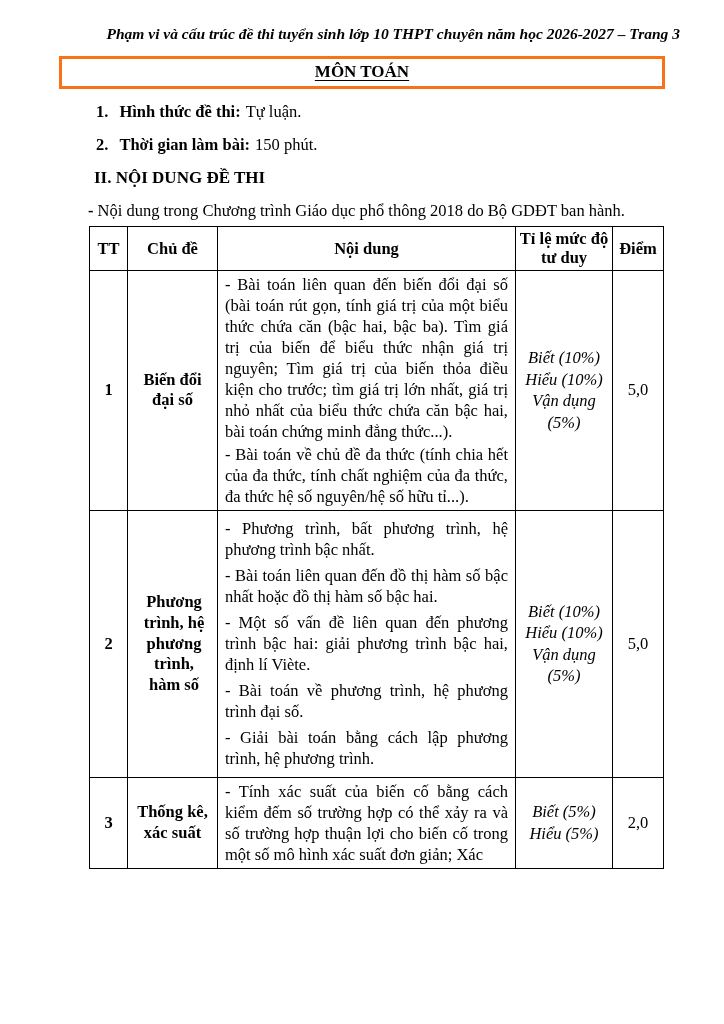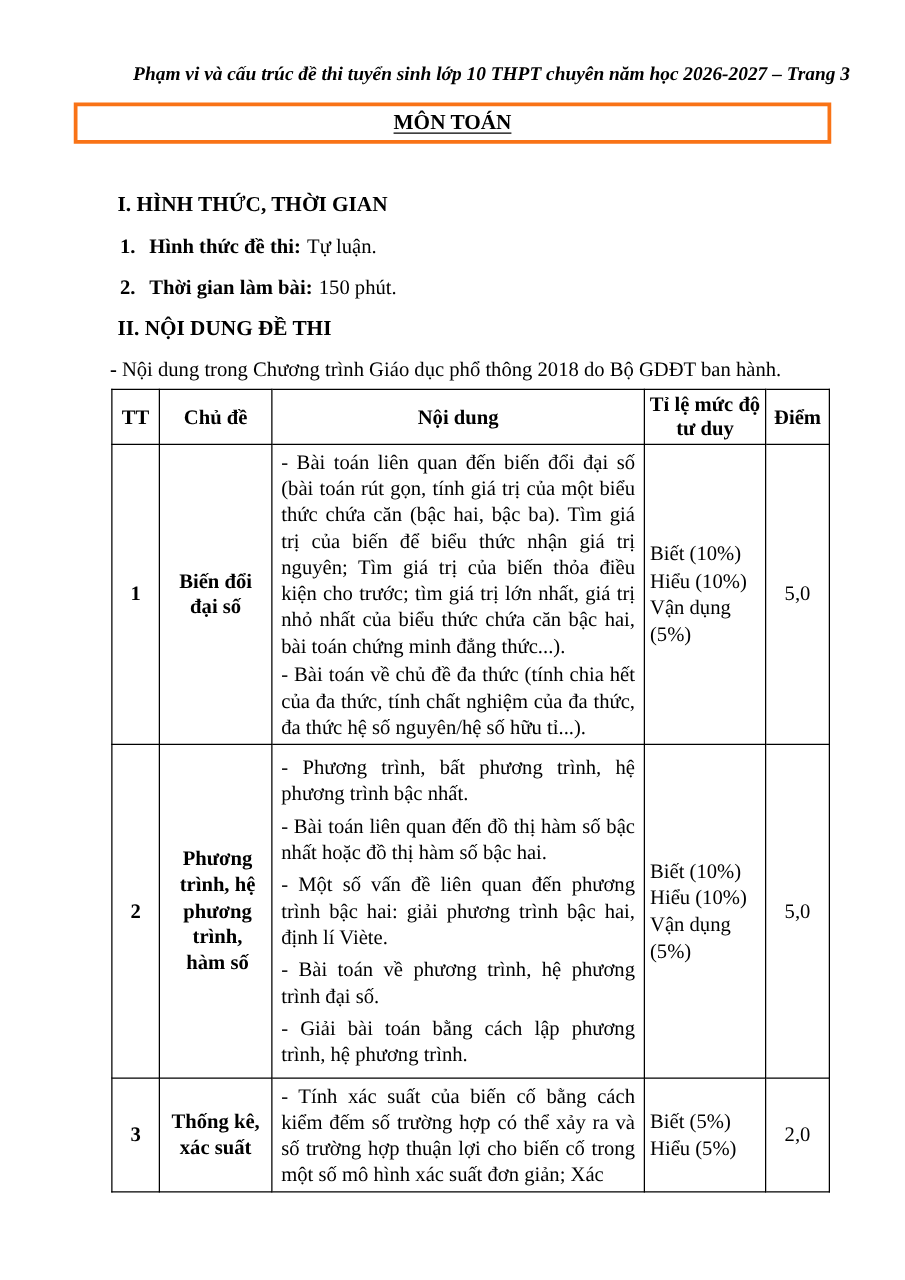--- a/index.html
+++ b/index.html
@@ -8,21 +8,21 @@
     width: 724px; height: 1024px;
     background: #ffffff;
     color: #000;
     font-family: "Liberation Serif", "DejaVu Serif", serif;
     font-size: 16.5px;
     position: relative;
     margin: 0 auto;
     overflow: hidden;
   }
   .header-line {
-    padding-top: 51px;
+    padding-top: 25px;
     margin-right: 44px;
     text-align: right;
     font-style: italic;
     font-weight: bold;
     font-size: 15.5px;
   }
   .subject-box {
     margin: 13px 59px 0 59px;
     border: 3px solid #f97316;
     text-align: center;
@@ -83,43 +83,43 @@
   td.cell-content {
     text-align: justify;
     padding: 3px 7px;
     line-height: 21px;
     vertical-align: middle;
   }
   td.cell-content p { margin: 0; }
   td.cell-content p + p { margin-top: 2px; }
   tr.row-2 td.cell-content p + p { margin-top: 5px; }
   td.cell-ratio {
-    text-align: left;
+    text-align: center;
     line-height: 21.5px;
     padding: 2px 4px;
+    font-style: italic;
   }
   td.cell-score { text-align: center; }
   tr.row-1 { height: 234px; }
   tr.row-2 { height: 267px; }
   tr.row-3 { height: 80px; }
 </style>
 </head>
 <body>
 
 <div class="doc">
 
   <div class="header-line">Phạm vi và cấu trúc đề thi tuyển sinh lớp 10 THPT chuyên năm học 2026-2027 – Trang 3</div>
 
   <div class="subject-box">
     <span class="subject-title">MÔN TOÁN</span>
   </div>
 
   <div class="body-text">
 
-    <div class="sec-heading h1a">I. HÌNH THỨC, THỜI GIAN</div>
 
     <div class="num-item">
       <span class="item-number">1.</span><span class="item-label">Hình thức đề thi:</span><span class="item-value">Tự luận.</span>
     </div>
 
     <div class="num-item">
       <span class="item-number">2.</span><span class="item-label">Thời gian làm bài:</span><span class="item-value">150 phút.</span>
     </div>
 
     <div class="sec-heading h2a">II. NỘI DUNG ĐỀ THI</div>

